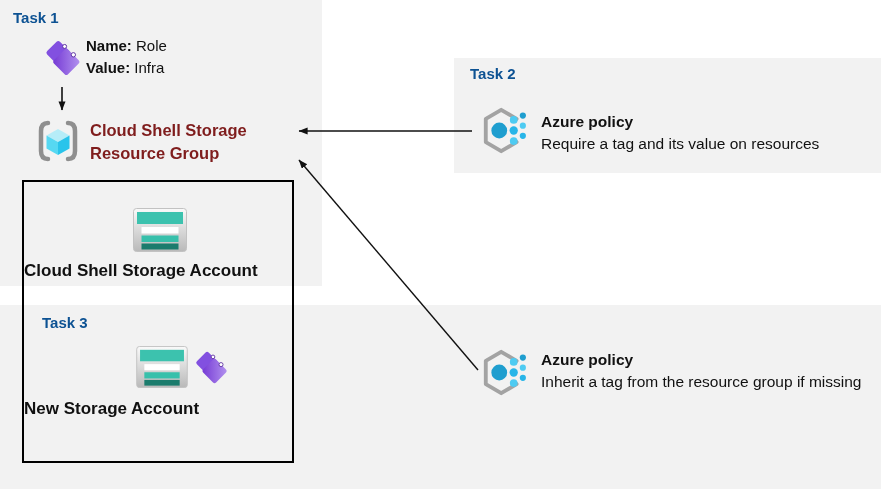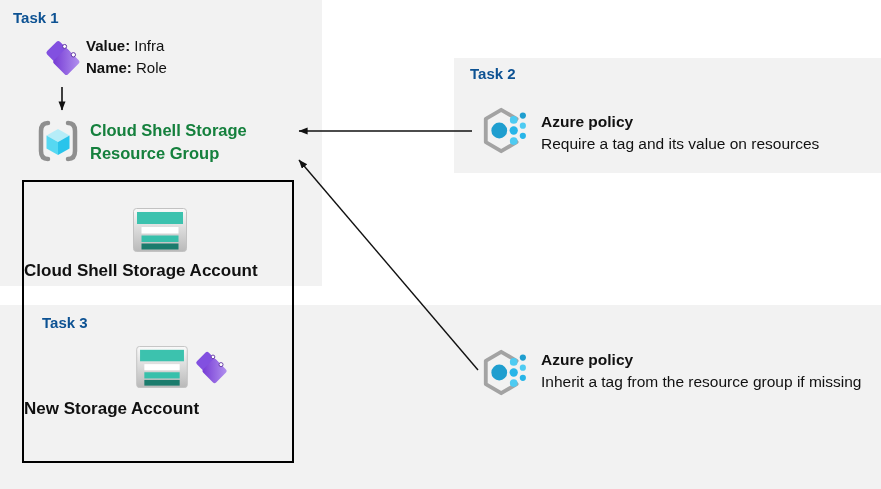--- a/index.html
+++ b/index.html
@@ -12,21 +12,21 @@
   .bottom-panel{left:0;top:305px;width:881px;height:184px;}
   .task2-panel{left:454px;top:58px;width:427px;height:115px;}
   .rg-box{
     position:absolute;left:22px;top:180px;width:268px;height:279px;
     border:2px solid #000;background:transparent;z-index:2;
   }
   .abs{position:absolute;z-index:3;}
   .task-label{font-weight:bold;font-size:15px;color:#0d5293;}
   .kv{font-size:15px;line-height:22px;color:#111;}
   .kv b{font-weight:bold;}
-  .rg-title{font-weight:bold;font-size:16.5px;line-height:23px;color:#15803d;}
+  .rg-title{font-weight:bold;font-size:16.5px;line-height:23px;color:#7f1d1d;}
   .acct-label{font-weight:bold;font-size:17px;color:#111;}
   .policy-text{font-size:15.5px;line-height:22px;color:#111;}
   .policy-text .ttl{font-weight:bold;}
   .icon svg{display:block;}
   .arrows{position:absolute;left:0;top:0;z-index:4;pointer-events:none;}
 </style>
 </head>
 <body>
 
 <div class="canvas">
@@ -48,22 +48,22 @@
         </linearGradient>
       </defs>
       <rect x="5.5" y="5.5" width="19" height="19" rx="2.5" transform="rotate(45 15 15)" fill="#8250e0"></rect>
       <circle cx="21.7" cy="8.3" r="2.1" fill="#fff" stroke="#5a2da0" stroke-width="1"></circle>
       <rect x="13" y="14" width="21" height="21" rx="2.5" transform="rotate(45 23.5 24.5)" fill="url(#tagGrad)"></rect>
       <circle cx="30.9" cy="17.1" r="2.3" fill="#fff" stroke="#5a2da0" stroke-width="1"></circle>
     </svg>
   </div>
 
   <div class="abs kv" style="left:86px;top:35px;">
+    <div><b>Name:</b> <span>Role</span></div>
     <div><b>Value:</b> <span>Infra</span></div>
-    <div><b>Name:</b> <span>Role</span></div>
   </div>
 
   <div class="abs icon" style="left:34px;top:118px;">
     <svg width="48" height="46" viewBox="0 0 48 46">
       <path d="M14,5 C8,5 7,9 7,13 L7,33 C7,37 8,41 14,41" fill="none" stroke="#8f8f8f" stroke-width="4.5" stroke-linecap="round"></path>
       <path d="M34,5 C40,5 41,9 41,13 L41,33 C41,37 40,41 34,41" fill="none" stroke="#8f8f8f" stroke-width="4.5" stroke-linecap="round"></path>
       <polygon points="24,11 35.5,17.5 24,24 12.5,17.5" fill="#b6edf8"></polygon>
       <polygon points="12.5,17.5 24,24 24,37 12.5,30.5" fill="#56d8f2"></polygon>
       <polygon points="35.5,17.5 24,24 24,37 35.5,30.5" fill="#29c4eb"></polygon>
     </svg>

